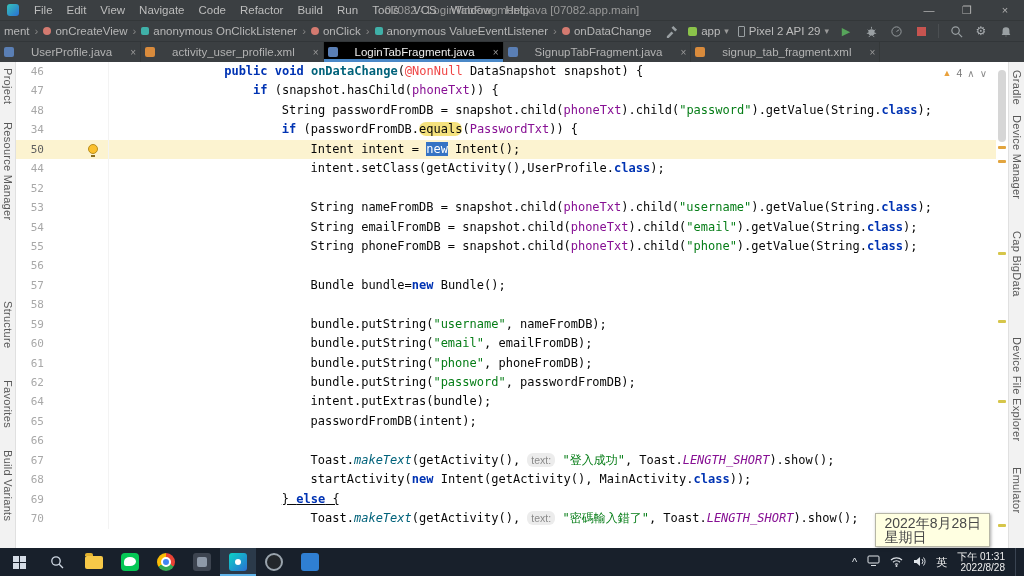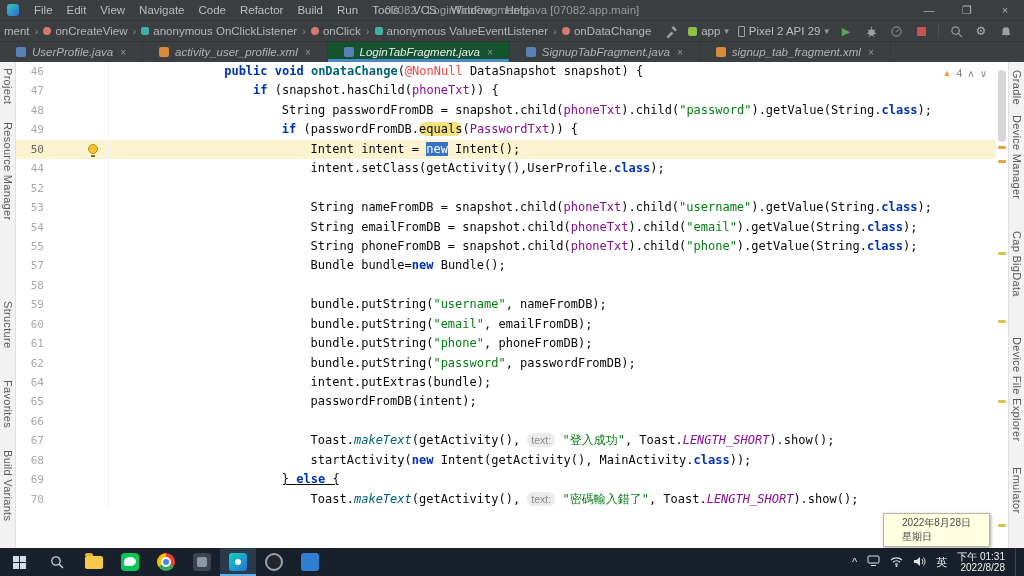--- a/index.html
+++ b/index.html
@@ -27,22 +27,22 @@
   .play-glyph { color:#57a55b; font-size:11px; }
   .stop-sq { width:9px; height:9px; background:#c75450; display:inline-block; }
   .dd { display:inline-flex; align-items:center; gap:4px; color:#bdbdbd; }
   .dd .caret { color:#9a9a9a; font-size:9px; }
   .cfg-ico { width:9px; height:9px; background:#8bc34a; border-radius:2px; display:inline-block; }
   .dev-ico { width:7px; height:11px; border:1px solid #9aa0a3; border-radius:1px; display:inline-block; }
   .vsep { width:1px; height:14px; background:#4b4f52; }
 
   
   .tabbar { height:20px; background:#3b3f42; display:flex; align-items:stretch; font-size:11.5px; color:#b3b3b3; }
-  .tab { display:flex; align-items:center; gap:6px; padding:0 16px; border-right:1px solid #343839; cursor:default; white-space:nowrap;font-style:italic; }
-  .tab.active { background:#14532d; color:#ededed; box-shadow:inset 0 -3px 0 #4a88c7; }
+  .tab { display:flex; align-items:center; gap:17px; padding:0 4px; border-right:1px solid #343839; cursor:default; white-space:nowrap; }
+  .tab.active { background:#000000; color:#ededed; box-shadow:inset 0 -3px 0 #4a88c7; }
   .file-icon { width:10px; height:10px; border-radius:2px; display:inline-block; flex:none; }
   .file-icon.java { background:#5a7fb5; }
   .file-icon.xml  { background:#d98b3c; }
   .tab-close { color:#9b9b9b; font-size:10px; padding-left:1px; }
 
   
   .main { display:flex; height:486px; }
   .stripe { width:16px; background:#f2f2f2; display:flex; flex-direction:column; align-items:center; overflow:hidden; flex:none; }
   .stripe.left  { border-right:1px solid #e0e0e0; }
   .stripe.right { border-left:1px solid #e0e0e0; }
@@ -106,21 +106,21 @@
   .tb-ico.app-gray-1::after { content:""; position:absolute; inset:4px; background:#8e99a8; border-radius:2px; }
   .tb-ico.android-studio { width:18px; height:18px; border-radius:3px; background:linear-gradient(135deg,#0bd3c6,#2a6fd4); }
   .tb-ico.android-studio::after { content:""; position:absolute; left:6px; top:6px; width:6px; height:6px; border-radius:50%; background:#fff; }
   .tb-ico.app-gray-2 { width:18px; height:18px; background:#23272b; border-radius:50%; border:2px solid #9aa4ad; }
   .tb-ico.app-blue { width:18px; height:18px; background:#2f7fd3; border-radius:3px; }
   .tray { margin-left:auto; display:flex; align-items:center; gap:10px; padding-right:4px; }
   .tray-glyph { color:#dfe3e8; font-size:11px; }
   .ime { font-size:11px; color:#f0f0f0; }
   .clock { text-align:right; font-size:10px; line-height:11px; color:#f0f0f0; }
   .desk-sliver { width:5px; height:28px; border-left:1px solid #3a4452; }
-  .date-tooltip { position:absolute; right:34px; bottom:29px; background:#ffffe1; border:1px solid #b6b6a6; color:#484848; font-size:10px; line-height:14px; padding:2px 18px; box-shadow:1px 1px 3px rgba(0,0,0,.35); white-space:nowrap; }
+  .date-tooltip { position:absolute; right:34px; bottom:29px; background:#ffffe1; border:1px solid #b6b6a6; color:#484848; font-size:14px; line-height:14px; padding:2px 8px; box-shadow:1px 1px 3px rgba(0,0,0,.35); white-space:nowrap; }
 </style>
 </head>
 <body>
 
 <div class="titlebar">
   <span class="app-logo"></span>
   <div style="display:flex;">
       <span class="menu-item">File</span>
       <span class="menu-item">Edit</span>
       <span class="menu-item">View</span>
@@ -258,27 +258,28 @@
       <span class="stripe-label">Structure</span>
       <span class="stripe-label">Favorites</span>
       <span class="stripe-label">Build Variants</span>
     </div>
 
   <div class="editor">
     <div class="code-lines">
         <div class="code-line"><span class="ln">46</span><span class="line-icons"></span><span class="code" style="padding-left: 115.2px;"><span class="tk-kw">public</span><span class="tk-pl"> </span><span class="tk-kw">void</span><span class="tk-pl"> </span><span class="tk-dcl">onDataChange</span><span class="tk-pl">(</span><span class="tk-ann">@NonNull</span><span class="tk-pl"> DataSnapshot snapshot) {</span></span></div>
         <div class="code-line"><span class="ln">47</span><span class="line-icons"></span><span class="code" style="padding-left: 144px;"><span class="tk-kw">if</span><span class="tk-pl"> (snapshot.hasChild(</span><span class="tk-fld">phoneTxt</span><span class="tk-pl">)) {</span></span></div>
         <div class="code-line"><span class="ln">48</span><span class="line-icons"></span><span class="code" style="padding-left: 172.8px;"><span class="tk-pl">String passwordFromDB = snapshot.child(</span><span class="tk-fld">phoneTxt</span><span class="tk-pl">).child(</span><span class="tk-str">"password"</span><span class="tk-pl">).getValue(String.</span><span class="tk-kw">class</span><span class="tk-pl">);</span></span></div>
-        <div class="code-line"><span class="ln">49</span><span class="line-icons"></span><span class="code" style="padding-left: 172.8px;"><span class="tk-kw">if</span><span class="tk-pl"> (passwordFromDB.</span><span class="tk-hl">equals</span><span class="tk-pl">(</span><span class="tk-fld">PasswordTxt</span><span class="tk-pl">)) {</span></span></div>
+        <div class="code-line"><span class="ln">34</span><span class="line-icons"></span><span class="code" style="padding-left: 172.8px;"><span class="tk-kw">if</span><span class="tk-pl"> (passwordFromDB.</span><span class="tk-hl">equals</span><span class="tk-pl">(</span><span class="tk-fld">PasswordTxt</span><span class="tk-pl">)) {</span></span></div>
         <div class="code-line current"><span class="ln">50</span><span class="line-icons"><span class="bulb"></span></span><span class="code" style="padding-left: 201.6px;"><span class="tk-pl">Intent intent = </span><span class="tk-sel">new</span><span class="tk-pl"> Intent();</span></span></div>
         <div class="code-line"><span class="ln">44</span><span class="line-icons"></span><span class="code" style="padding-left: 201.6px;"><span class="tk-pl">intent.setClass(getActivity(),UserProfile.</span><span class="tk-kw">class</span><span class="tk-pl">);</span></span></div>
         <div class="code-line"><span class="ln">52</span><span class="line-icons"></span><span class="code" style="padding-left: 0px;"></span></div>
         <div class="code-line"><span class="ln">53</span><span class="line-icons"></span><span class="code" style="padding-left: 201.6px;"><span class="tk-pl">String nameFromDB = snapshot.child(</span><span class="tk-fld">phoneTxt</span><span class="tk-pl">).child(</span><span class="tk-str">"username"</span><span class="tk-pl">).getValue(String.</span><span class="tk-kw">class</span><span class="tk-pl">);</span></span></div>
         <div class="code-line"><span class="ln">54</span><span class="line-icons"></span><span class="code" style="padding-left: 201.6px;"><span class="tk-pl">String emailFromDB = snapshot.child(</span><span class="tk-fld">phoneTxt</span><span class="tk-pl">).child(</span><span class="tk-str">"email"</span><span class="tk-pl">).getValue(String.</span><span class="tk-kw">class</span><span class="tk-pl">);</span></span></div>
         <div class="code-line"><span class="ln">55</span><span class="line-icons"></span><span class="code" style="padding-left: 201.6px;"><span class="tk-pl">String phoneFromDB = snapshot.child(</span><span class="tk-fld">phoneTxt</span><span class="tk-pl">).child(</span><span class="tk-str">"phone"</span><span class="tk-pl">).getValue(String.</span><span class="tk-kw">class</span><span class="tk-pl">);</span></span></div>
+        <div class="code-line"><span class="ln">56</span><span class="line-icons"></span><span class="code" style="padding-left: 0px;"></span></div>
         <div class="code-line"><span class="ln">57</span><span class="line-icons"></span><span class="code" style="padding-left: 201.6px;"><span class="tk-pl">Bundle bundle=</span><span class="tk-kw">new</span><span class="tk-pl"> Bundle();</span></span></div>
         <div class="code-line"><span class="ln">58</span><span class="line-icons"></span><span class="code" style="padding-left: 0px;"></span></div>
         <div class="code-line"><span class="ln">59</span><span class="line-icons"></span><span class="code" style="padding-left: 201.6px;"><span class="tk-pl">bundle.putString(</span><span class="tk-str">"username"</span><span class="tk-pl">, nameFromDB);</span></span></div>
         <div class="code-line"><span class="ln">60</span><span class="line-icons"></span><span class="code" style="padding-left: 201.6px;"><span class="tk-pl">bundle.putString(</span><span class="tk-str">"email"</span><span class="tk-pl">, emailFromDB);</span></span></div>
         <div class="code-line"><span class="ln">61</span><span class="line-icons"></span><span class="code" style="padding-left: 201.6px;"><span class="tk-pl">bundle.putString(</span><span class="tk-str">"phone"</span><span class="tk-pl">, phoneFromDB);</span></span></div>
         <div class="code-line"><span class="ln">62</span><span class="line-icons"></span><span class="code" style="padding-left: 201.6px;"><span class="tk-pl">bundle.putString(</span><span class="tk-str">"password"</span><span class="tk-pl">, passwordFromDB);</span></span></div>
         <div class="code-line"><span class="ln">64</span><span class="line-icons"></span><span class="code" style="padding-left: 201.6px;"><span class="tk-pl">intent.putExtras(bundle);</span></span></div>
         <div class="code-line"><span class="ln">65</span><span class="line-icons"></span><span class="code" style="padding-left: 201.6px;"><span class="tk-pl">passwordFromDB(intent);</span></span></div>
         <div class="code-line"><span class="ln">66</span><span class="line-icons"></span><span class="code" style="padding-left: 0px;"></span></div>
         <div class="code-line"><span class="ln">67</span><span class="line-icons"></span><span class="code" style="padding-left: 201.6px;"><span class="tk-pl">Toast.</span><span class="tk-itm">makeText</span><span class="tk-pl">(getActivity(), </span><span class="tk-hint">text:</span><span class="tk-pl"> </span><span class="tk-str">"登入成功"</span><span class="tk-pl">, Toast.</span><span class="tk-stc">LENGTH_SHORT</span><span class="tk-pl">).show();</span></span></div>

